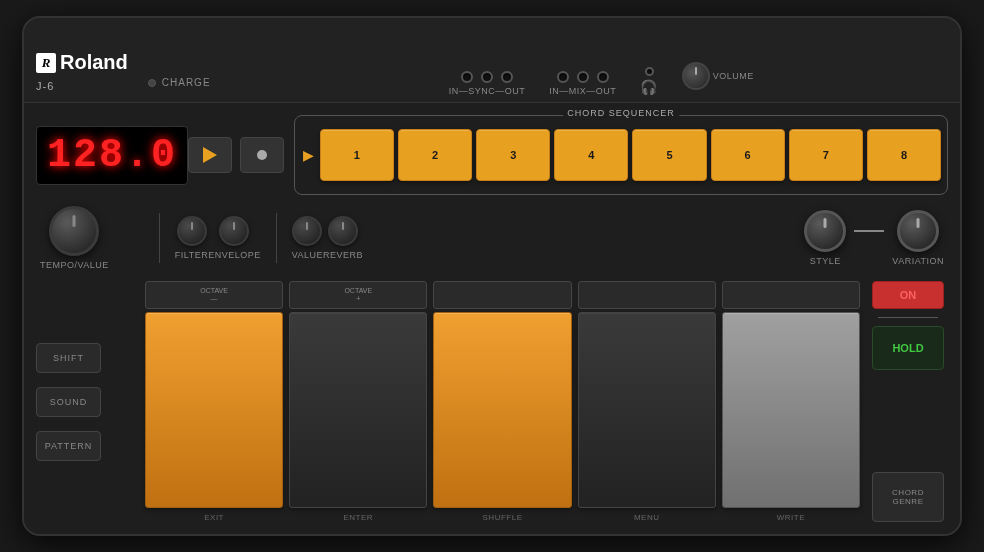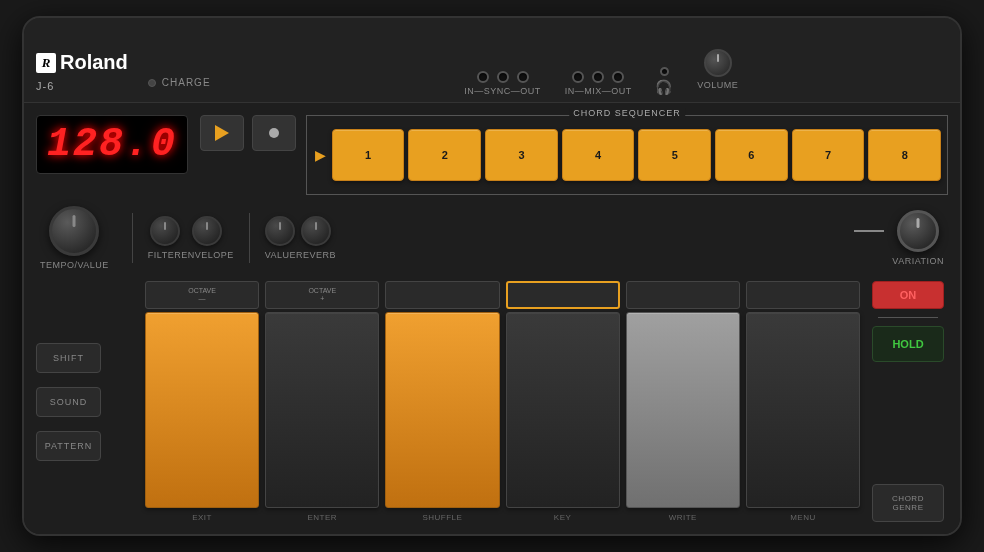--- a/index.html
+++ b/index.html
@@ -148,21 +148,21 @@
     .connector-label {
       color: #888;
       font-size: 9px;
       font-family: Arial, sans-serif;
       letter-spacing: 0.5px;
       white-space: nowrap;
     }
 
     .volume-section {
       display: flex;
-      flex-direction: column;
+      flex-direction: row;
       align-items: center;
       gap: 3px;
       margin-bottom: 6px;
     }
 
     .volume-knob-small {
       width: 28px;
       height: 28px;
       border-radius: 50%;
       background: radial-gradient(circle at 35% 35%, #555, #222);
@@ -199,23 +199,21 @@
     
     .top-row {
       display: flex;
       align-items: stretch;
       gap: 10px;
       height: 80px;
     }
 
     .display-section {
       display: flex;
-      align-items: flex-start;
-      gap: 12px;
-      font-style: italic;
+      align-items: center;
     }
 
     .tempo-display {
       background: #000;
       border: 1px solid #333;
       border-radius: 4px;
       padding: 6px 10px;
       display: flex;
       align-items: center;
       min-width: 110px;
@@ -260,21 +258,21 @@
       width: 10px;
       height: 10px;
       background: #aaa;
       border-radius: 50%;
     }
 
     
     .chord-sequencer {
       flex: 1;
       border: 1px solid #555;
-      border-radius: 0;
+      border-radius: 8px;
       padding: 20px 6px;
       position: relative;
     }
 
     .chord-seq-label {
       position: absolute;
       top: -8px;
       left: 50%;
       transform: translateX(-50%);
       background: #1e1e1e;
@@ -324,21 +322,21 @@
       gap: 0;
       height: 70px;
       padding: 0 4px;
     }
 
     .tempo-knob-section {
       display: flex;
       flex-direction: column;
       align-items: center;
       gap: 4px;
-      margin-right: 8px;
+      margin-right: 35px;
     }
 
     .big-knob {
       width: 50px;
       height: 50px;
       border-radius: 50%;
       background: radial-gradient(circle at 35% 30%, #5a5a5a, #1a1a1a);
       border: 3px solid #3a3a3a;
       position: relative;
       box-shadow: 0 3px 8px rgba(0,0,0,0.6);
@@ -554,37 +552,37 @@
       justify-content: center;
       color: #ff6060;
       font-size: 11px;
       font-weight: bold;
       font-family: Arial, sans-serif;
       cursor: pointer;
     }
 
     .hold-btn {
       width: 72px;
-      height: 36px;
+      height: 44px;
       background: #1a2a1a;
       border: 1px solid #2a4a2a;
       border-radius: 4px;
       display: flex;
       align-items: center;
       justify-content: center;
       color: #40c840;
       font-size: 11px;
       font-weight: bold;
       font-family: Arial, sans-serif;
       cursor: pointer;
     }
 
     .chord-genre-btn {
       width: 72px;
-      height: 38px;
+      height: 50px;
       background: #2a2a2a;
       border: 1px solid #444;
       border-radius: 4px;
       display: flex;
       flex-direction: column;
       align-items: center;
       justify-content: center;
       cursor: pointer;
       margin-top: auto;
     }
@@ -738,20 +736,24 @@
       </div>
 
       <div class="knob-item">
         <div class="medium-knob"></div>
         <span class="knob-label">REVERB</span>
       </div>
 
       <div class="knobs-spacer"></div>
 
       <div class="style-variation">
+        <div class="knob-item">
+          <div class="large-knob-style"></div>
+          <span class="knob-label">STYLE</span>
+        </div>
         <div style="width:30px;height:2px;background:#888;margin-bottom:14px;"></div>
         <div class="knob-item">
           <div class="large-knob-style"></div>
           <span class="knob-label">VARIATION</span>
         </div>
       </div>
     </div>
 
     <div class="bottom-section">
 
@@ -780,38 +782,31 @@
         </div>
 
         <div class="key-column">
           <div class="key-top-btn"></div>
           <div class="key-bottom orange"></div>
           <span class="key-label">SHUFFLE</span>
         </div>
 
 
 
+
         <div class="key-column">
-          <div class="key-top-btn active-orange">
-            <span style="font-size:8px;color:#aaa;font-family:Arial"></span>
-          </div>
+          <div class="key-top-btn"></div>
           <div class="key-bottom dark"></div>
-          <span class="key-label">KEY</span>
+          <span class="key-label">MENU</span>
         </div>
 
         <div class="key-column">
           <div class="key-top-btn"></div>
           <div class="key-bottom white-ish"></div>
           <span class="key-label">WRITE</span>
-        </div>
-
-        <div class="key-column">
-          <div class="key-top-btn"></div>
-          <div class="key-bottom dark"></div>
-          <span class="key-label">MENU</span>
         </div>
 
       </div>
 
       <div class="right-section">
         <div class="on-btn">ON</div>
         <div class="on-label-line"></div>
         <div class="hold-btn">HOLD</div>
         <div style="flex:1;"></div>
         <div class="chord-genre-btn">

